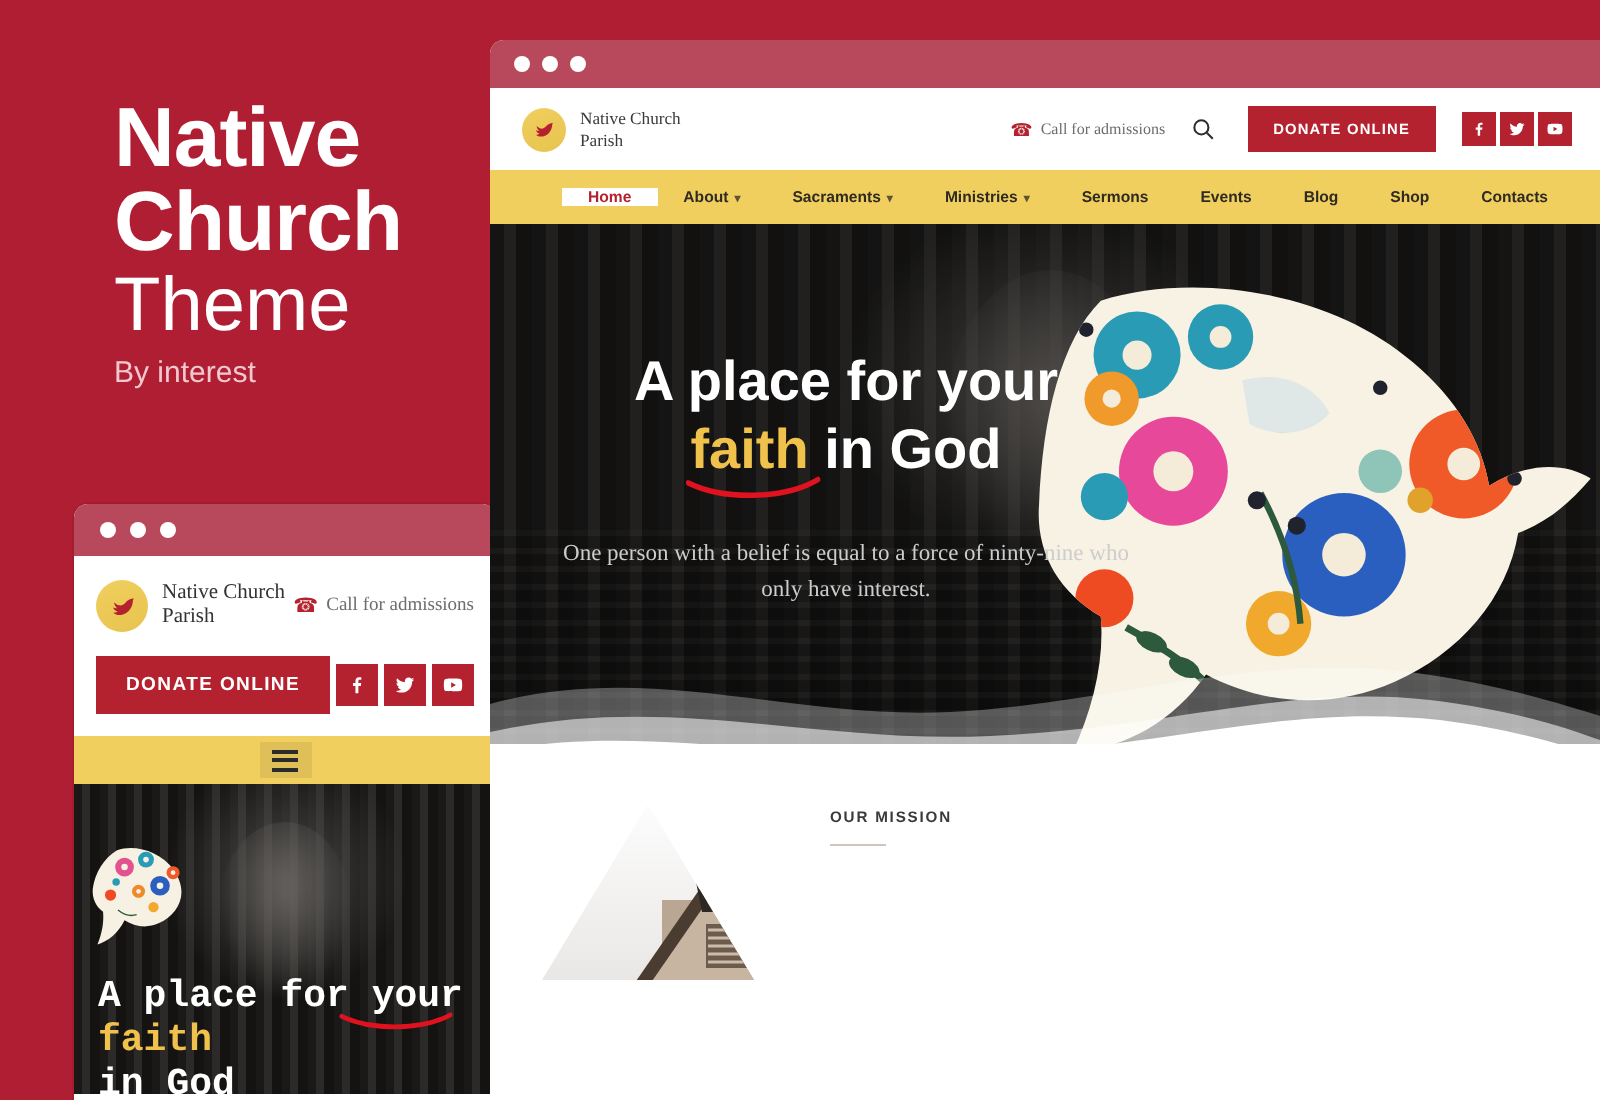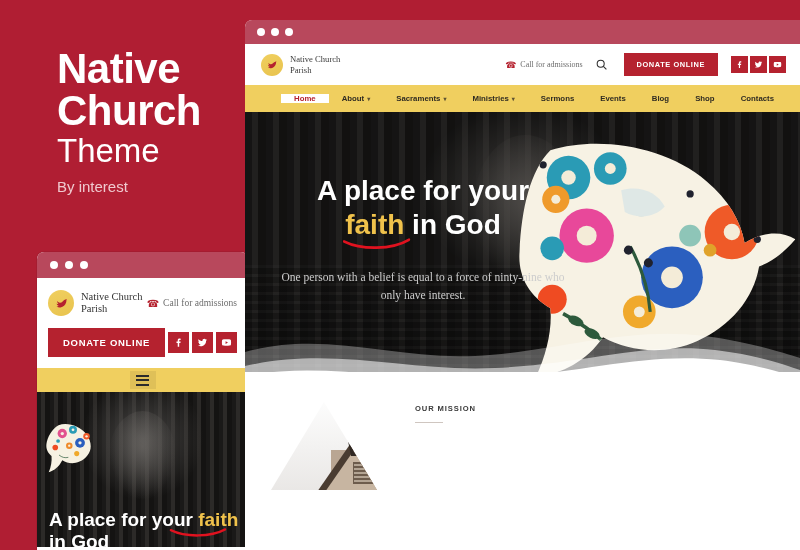--- a/index.html
+++ b/index.html
@@ -13,21 +13,21 @@
   
   #promo-panel { position:absolute; left:0; top:0; width:245px; height:550px;margin-left:20px; }
 
   #promo-title {
     position:absolute; left:37px; top:48px; width:200px;
     color:#ffffff; font-size:42px; font-weight:bold; line-height:1.0;
     letter-spacing:-0.5px;
   }
   #promo-subtitle {
     position:absolute; left:37px; top:134px;
-    color:#ffffff; font-size:33px; font-weight:300; line-height:1;
+    color:#ffffff; font-size:38px; font-weight:300; line-height:1;
   }
   #promo-author {
     position:absolute; left:37px; top:178px;
     color:#f0c9cf; font-size:15px; font-weight:400;
   }
 
   
   #mobile-preview {
     position:absolute; left:17px; top:252px; width:211px; height:298px;
     background:#ffffff; border-radius:7px 7px 0 0; overflow:hidden;
@@ -55,21 +55,21 @@
     letter-spacing:0.7px; padding:9px 15px; border:none; cursor:pointer;
   }
   .socials { display:flex; gap:3px; }
   .soc { width:21px; height:21px; background:#b5222f; display:flex; align-items:center; justify-content:center; }
   .soc svg { width:11px; height:11px; fill:#fff; }
 
   #mobile-navbar { background:#f0cf5f; height:24px; margin-top:11px; display:flex; align-items:center; justify-content:center; }
   #mobile-burger { width:26px; height:18px; background:rgba(0,0,0,0.07); display:flex; flex-direction:column; justify-content:center; align-items:center; gap:2.5px; cursor:pointer; }
   #mobile-burger i { display:block; width:13px; height:2px; background:#2b2b2b; }
 
-  #mobile-hero { position:relative; height:155px; overflow:hidden; background:#6d28d9; }
+  #mobile-hero { position:relative; height:155px; overflow:hidden; background:#6d28d9;font-family:Liberation Mono, monospace; }
   .church-bg {
     position:absolute; inset:0;
     background:
       radial-gradient(ellipse 40% 55% at 50% 30%, rgba(90,88,86,0.75), rgba(0,0,0,0) 72%),
       repeating-linear-gradient(90deg, #1a1918 0 4px, #2c2a28 4px 8px, #141312 8px 13px),
       linear-gradient(180deg,#101010 0%, #272524 45%, #1a1919 100%);
   }
   .church-bg::after {
     content:""; position:absolute; left:34%; top:12%; width:32%; height:58%;
     background:radial-gradient(ellipse at 50% 40%, rgba(120,116,112,0.55), rgba(0,0,0,0) 70%);

